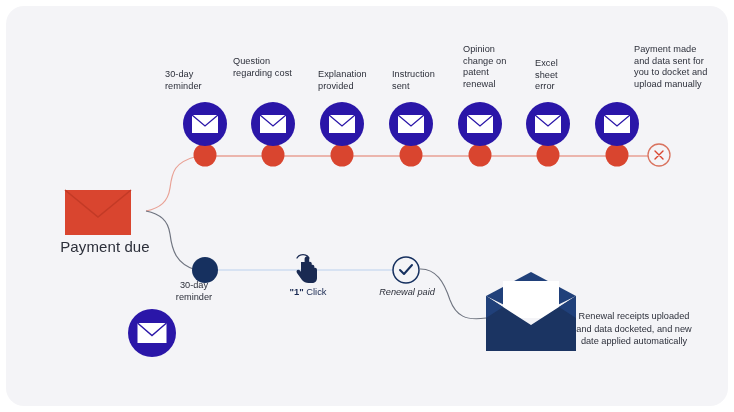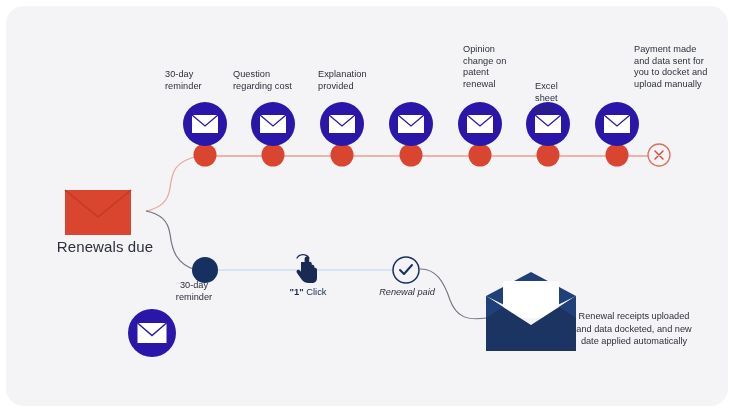--- a/index.html
+++ b/index.html
@@ -227,37 +227,39 @@
 
       <path d="M 486 296 L 503 307 L 486 318 Z" fill="#20407a"></path>
 
       <path d="M 576 296 L 559 307 L 576 318 Z" fill="#20407a"></path>
     </g>
 
   </svg>
 
   <div class="lbl lbl-top" style="left:165px; top:69px; width:66px;">30-day
 reminder</div>
-  <div class="lbl lbl-top" style="left:233px; top:69px; width:80px;">Question
+  <div class="lbl lbl-top" style="left:233px; top:56px; width:80px;">Question
 regarding cost</div>
   <div class="lbl lbl-top" style="left:318px; top:69px; width:70px;">Explanation
 provided</div>
+  <div class="lbl lbl-top" style="left:392px; top:69px; width:62px;">Instruction
+sent</div>
   <div class="lbl lbl-top" style="left:463px; top:44px; width:62px;">Opinion
 change on
 patent
 renewal</div>
-  <div class="lbl lbl-top" style="left:535px; top:58px; width:50px;margin-top:23px;">Excel
+  <div class="lbl lbl-top" style="left:535px; top:58px; width:50px;">Excel
 sheet
 error</div>
   <div class="lbl lbl-top" style="left:600px; top:44px; width:96px;margin-left:34px;">Payment made
 and data sent for
 you to docket and
 upload manually</div>
 
-  <div class="renewals-title">Renewals due</div>
+  <div class="renewals-title">Payment due</div>
 
   <div class="small-label" style="left:162px; top:280px; width:64px;">30-day
 reminder</div>
 
   <div class="click-label" style="left:262px; top:286px; width:92px;"><span>"1"</span> <span class="word">Click</span></div>
 
   <div class="small-label" style="left:364px; top:287px; width:86px;font-style:italic;">Renewal paid</div>
 
 
   <div class="para-right" style="left:566px; top:294px; width:136px;margin-top:16px;">Renewal receipts uploaded

